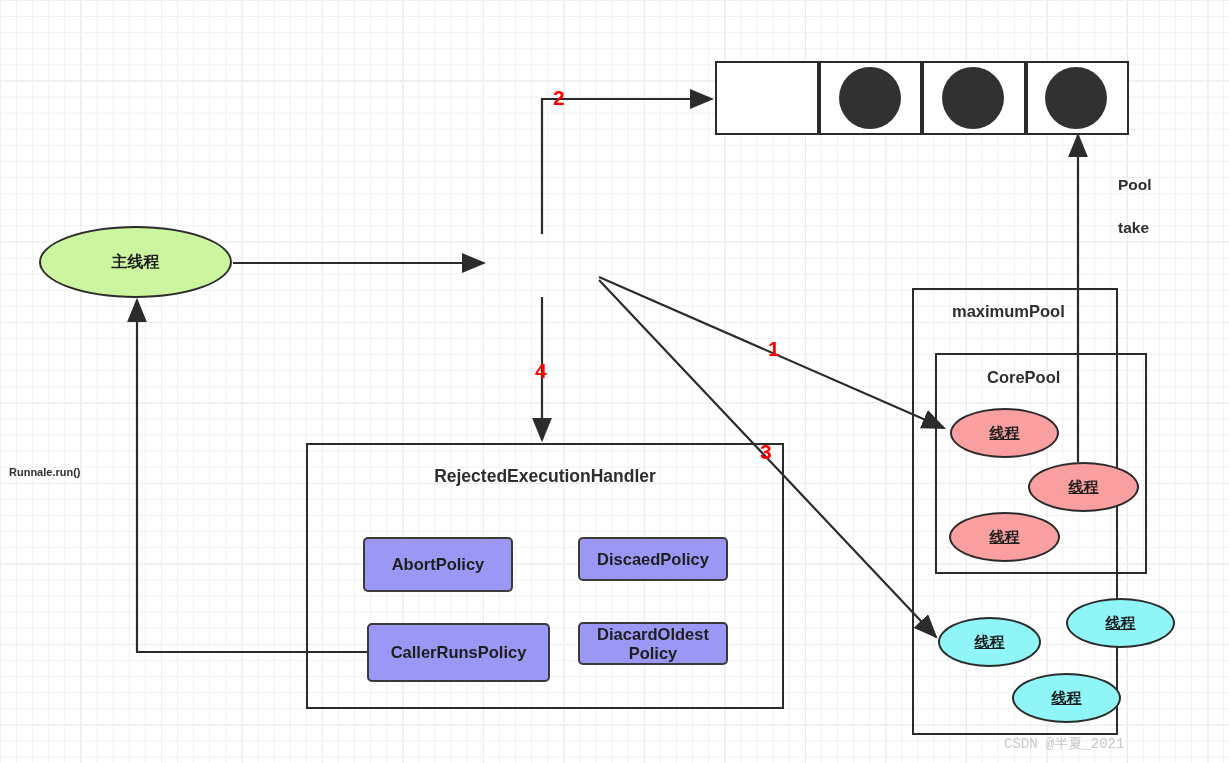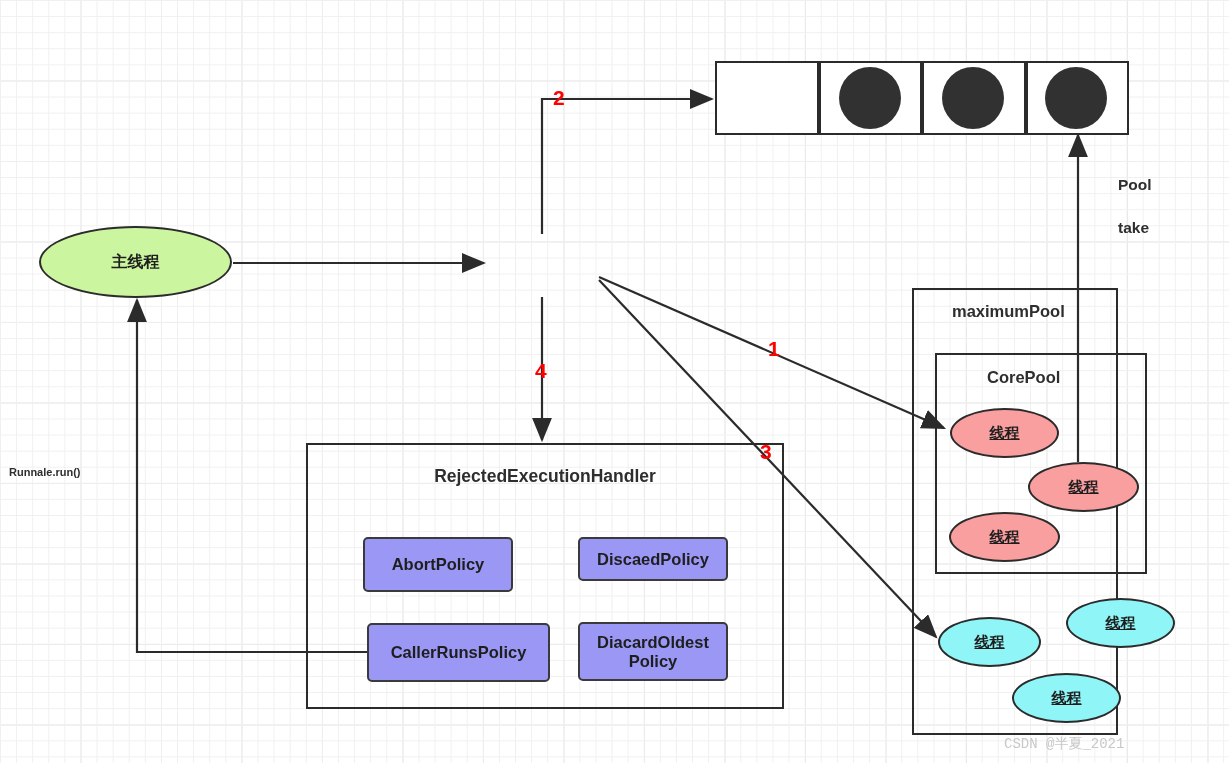--- a/index.html
+++ b/index.html
@@ -58,21 +58,21 @@
     position:absolute;left:306px;top:466px;width:478px;text-align:center;
     font-size:17.5px;font-weight:bold;color:#2e2e2e;
   }
   .policy{
     border:2.5px solid #3a3a3a;border-radius:5px;background:#9b97f5;
     font-size:16.5px;font-weight:bold;color:#1e1e1e;line-height:1.15;
   }
   .p-abort{left:363px;top:537px;width:150px;height:55px;}
   .p-discaed{left:578px;top:537px;width:150px;height:44px;}
   .p-caller{left:367px;top:623px;width:183px;height:59px;}
-  .p-oldest{left:578px;top:622px;width:150px;height:59px;}
+  .p-oldest{left:578px;top:622px;width:150px;height:43px;}
 
   .maxpool-box{left:912px;top:288px;width:206px;height:447px;}
   .corepool-box{left:935px;top:353px;width:212px;height:221px;border-width:2px;}
   .label-pool-name{
     position:absolute;font-size:16.5px;font-weight:bold;color:#2e2e2e;
   }
   .lbl-maximumpool{left:952px;top:302px;}
   .lbl-corepool{left:941px;top:368px;margin-left:46px;}
   .lbl-pool{left:1118px;top:176px;font-size:15.5px;}
   .lbl-take{left:1118px;top:219px;font-size:15.5px;}

